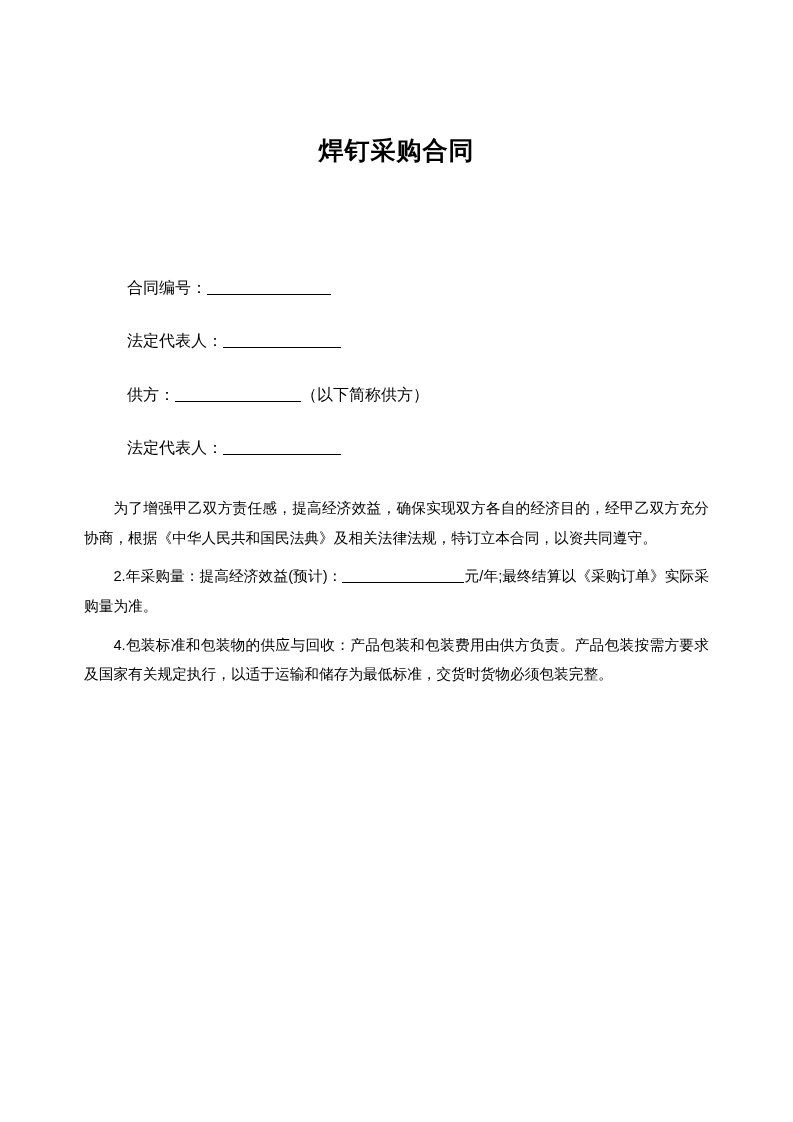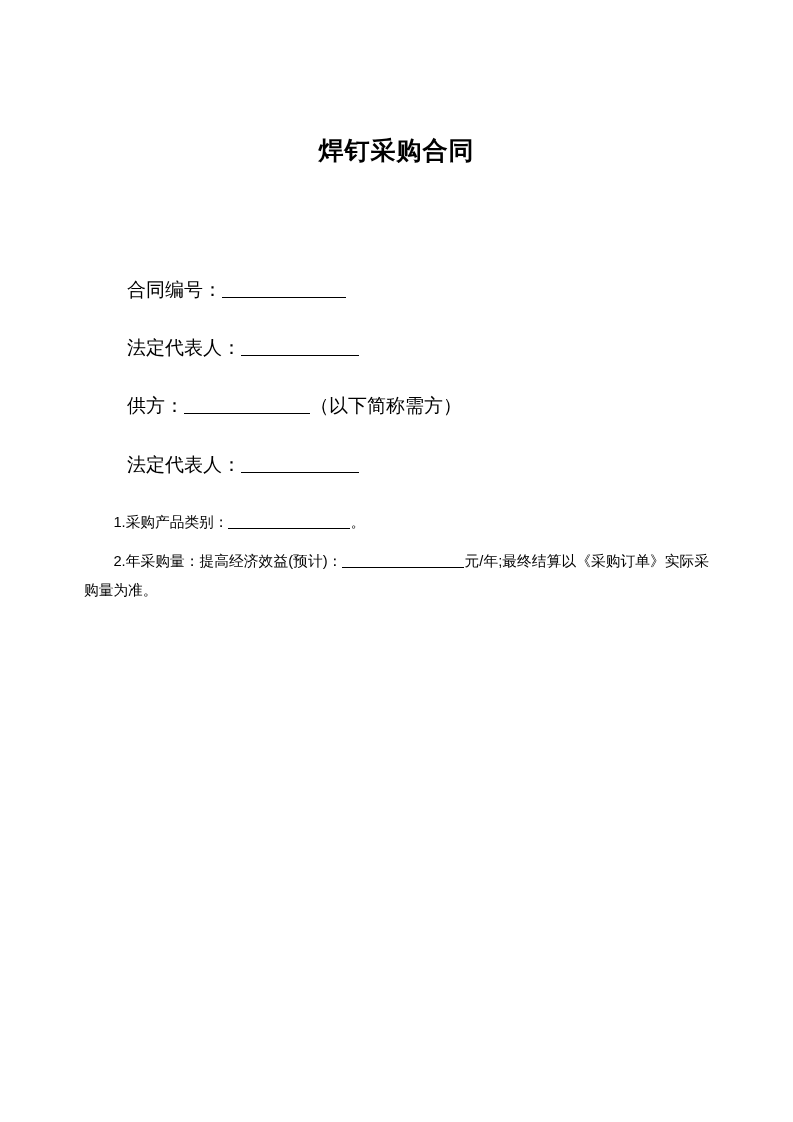--- a/index.html
+++ b/index.html
@@ -34,21 +34,21 @@
   .content {
     margin: 0 auto;
     width: 625px;
     padding-left: 0;
     padding-right: 0;
   }
   .fields {
     margin-top: 108px;
   }
   .field-line {
-    font-size: 19px;
+    font-size: 16px;
     line-height: 1.6;
     margin: 0 0 28px 0;
     padding-left: 43px;
     white-space: nowrap;
   }
   .blank {
     display: inline-block;
     border-bottom: 1px solid #000;
     height: 1em;
     vertical-align: -2px;
@@ -93,33 +93,34 @@
   <div class="content">
 
     <div class="fields">
       <p class="field-line">
         <span>合同编号：</span><span class="blank b-125"></span><span></span>
       </p>
       <p class="field-line">
         <span>法定代表人：</span><span class="blank b-120"></span><span></span>
       </p>
       <p class="field-line">
-        <span>供方：</span><span class="blank b-126"></span><span>（以下简称需方）</span>
+        <span>供方：</span><span class="blank b-126"></span><span>（以下简称供方）</span>
       </p>
       <p class="field-line">
         <span>法定代表人：</span><span class="blank b-120"></span><span></span>
       </p>
     </div>
 
+    <p class="para first">为了增强甲乙双方责任感，提高经济效益，确保实现双方各自的经济目的，经甲乙双方充分协商，根据《中华人民共和国民法典》及相关法律法规，特订立本合同，以资共同遵守。</p>
 
-    <p class="clause">
-      <span>1.</span><span>采购产品类别：</span><span class="inline-blank"></span><span>。</span>
-    </p>
 
     <p class="clause">
       <span>2.</span><span>年采购量：提高经济效益(预计)：</span><span class="inline-blank"></span><span>元/年;最终结算以《采购订单》实际采购量为准。</span>
     </p>
 
 
+    <p class="clause">
+      <span>4.</span><span>包装标准和包装物的供应与回收：产品包装和包装费用由供方负责。产品包装按需方要求及国家有关规定执行，以适于运输和储存为最低标准，交货时货物必须包装完整。</span>
+    </p>
 
   </div>
 
 </div>
 
 </body></html>

